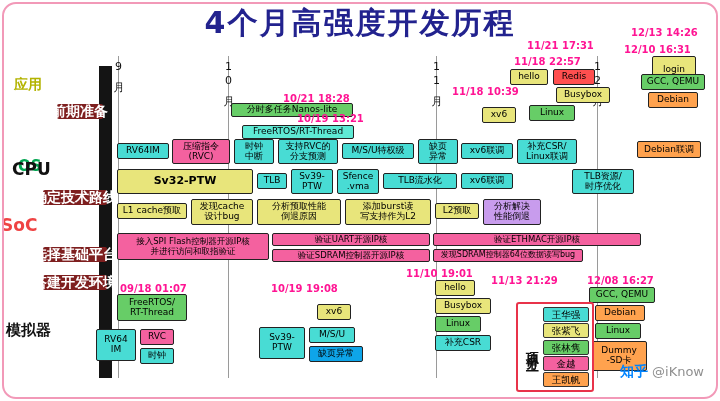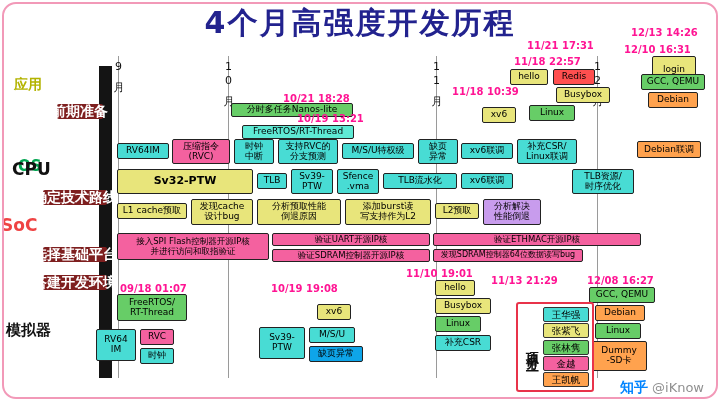--- a/index.html
+++ b/index.html
@@ -20,21 +20,21 @@
        white-space:pre-line;box-sizing:border-box;padding:0 1px;z-index:2;}
   .ts{position:absolute;color:#ff1493;font-size:10px;font-weight:bold;z-index:3;white-space:nowrap;}
   .legend{position:absolute;left:516px;top:302px;width:78px;height:90px;background:#fff;
           border:2px solid #e8334a;border-radius:3px;display:flex;align-items:center;z-index:4;
           box-sizing:border-box;padding:3px;}
   .legend-title{writing-mode:vertical-rl;text-orientation:upright;font-size:13px;font-weight:bold;
           color:#111;letter-spacing:3px;margin:0 2px;}
   .legend-names{display:flex;flex-direction:column;justify-content:space-between;height:100%;flex:1;}
   .legend-name{border:1px solid #333;border-radius:2px;font-size:9.5px;height:13px;line-height:13px;
           text-align:center;color:#000;}
-  .watermark{position:absolute;right:16px;bottom:4px;z-index:5;font-size:13px;}
+  .watermark{position:absolute;right:16px;bottom:20px;z-index:5;font-size:13px;}
   .wm-brand{color:#0084ff;font-weight:bold;font-size:14px;}
   .wm-handle{color:#909090;margin-left:4px;}
 </style>
 </head>
 <body>
 
 <div id="slide">
   <div class="frame"></div>
   <div class="title">4个月高强度开发历程</div>
   <div class="axis-bar"></div>

